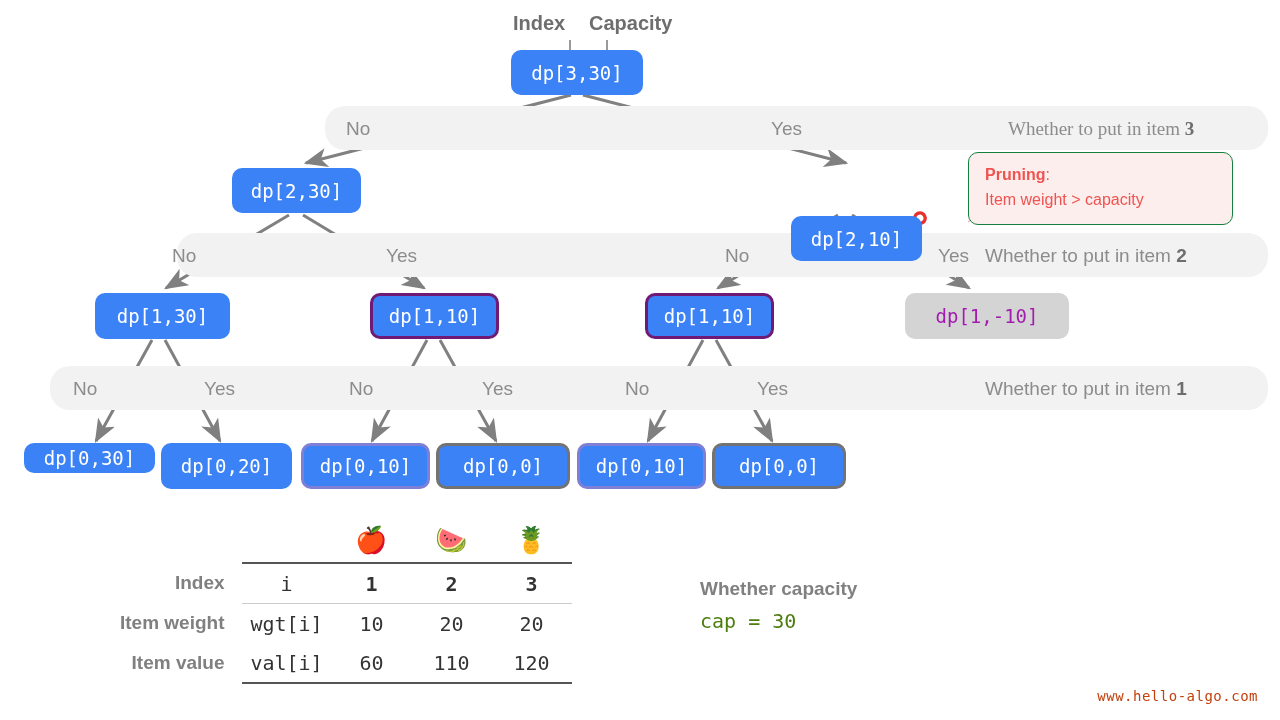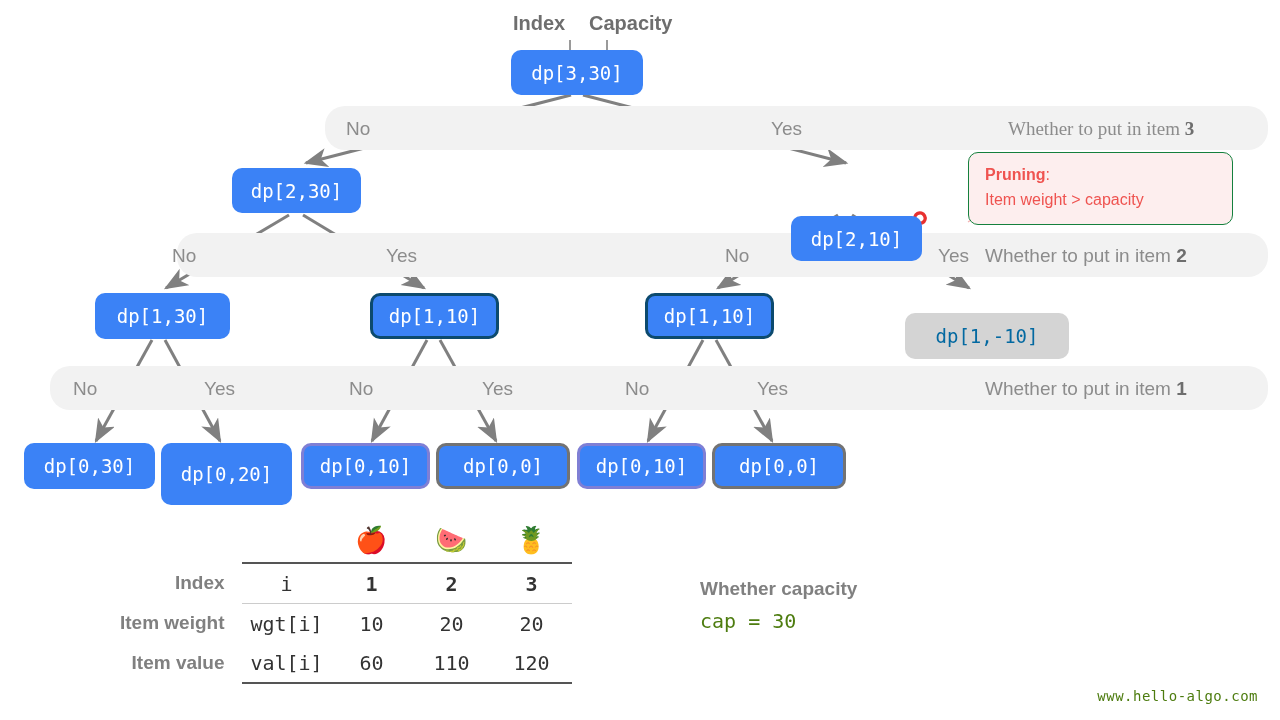--- a/index.html
+++ b/index.html
@@ -61,27 +61,26 @@
     border-radius: 10px;
     color: #ffffff;
     font-family: "DejaVu Sans Mono", monospace;
     font-size: 19px;
     display: flex;
     align-items: center;
     justify-content: center;
     letter-spacing: 0px;
     white-space: nowrap;
   }
-  .node.hl-orange { border: 3px solid #0c4a6e; }
+  .node.hl-orange { border: 3px solid #701a75; }
   .node.hl-purple { border: 3px solid #7f7fd5; }
   .node.hl-blue   { border: 3px solid #737373; }
   .node.muted {
     background: #d4d4d4;
-    color: #0369a1;
-    margin-top: 20px;
+    color: #a21caf;
   }
 
   
   .hdr-label {
     position: absolute;
     color: #6e6e6e;
     font-size: 20px;
     font-weight: bold;
     white-space: nowrap;
   }
@@ -160,21 +159,21 @@
     font-size: 20px;
     color: #4d7c0f;
     white-space: nowrap;
   }
 
   
   #footer {
     position: absolute;
     right: 22px;
     bottom: 16px;
-    color: #4d7c0f;
+    color: #c2410c;
     font-family: "DejaVu Sans Mono", monospace;
     font-size: 14px;
     letter-spacing: 0.5px;
   }
 </style>
 </head>
 <body>
 
 <div id="canvas">
 
@@ -249,22 +248,22 @@
   <div class="node" style="left:511px; top:50px; width:132px; height:45px;">dp[3,30]</div>
 
   <div class="node" style="left:232px; top:168px; width:129px; height:45px;">dp[2,30]</div>
   <div class="node" style="left:791px; top:168px; width:131px; height:45px;margin-top:48px;">dp[2,10]</div>
 
   <div class="node" style="left:95px; top:293px; width:135px; height:46px;">dp[1,30]</div>
   <div class="node hl-orange" style="left:370px; top:293px; width:129px; height:46px;">dp[1,10]</div>
   <div class="node hl-orange" style="left:645px; top:293px; width:129px; height:46px;">dp[1,10]</div>
   <div class="node muted" style="left:905px; top:293px; width:164px; height:46px;">dp[1,-10]</div>
 
-  <div class="node" style="left:24px; top:443px; width:131px; height:46px;">dp[0,30]</div>
-  <div class="node" style="left:161px; top:443px; width:131px; height:62px;">dp[0,20]</div>
+  <div class="node" style="left:24px; top:443px; width:131px; height:30px;">dp[0,30]</div>
+  <div class="node" style="left:161px; top:443px; width:131px; height:46px;">dp[0,20]</div>
   <div class="node hl-purple" style="left:301px; top:443px; width:129px; height:46px;">dp[0,10]</div>
   <div class="node hl-blue" style="left:436px; top:443px; width:134px; height:46px;">dp[0,0]</div>
   <div class="node hl-purple" style="left:577px; top:443px; width:129px; height:46px;">dp[0,10]</div>
   <div class="node hl-blue" style="left:712px; top:443px; width:134px; height:46px;">dp[0,0]</div>
 
   <div class="callout" style="left:968px; top:152px; width:265px;">
     <div class="t1"><span>Pruning</span><span class="colon">:</span></div>
     <div>Item weight &gt; capacity</div>
   </div>
 

